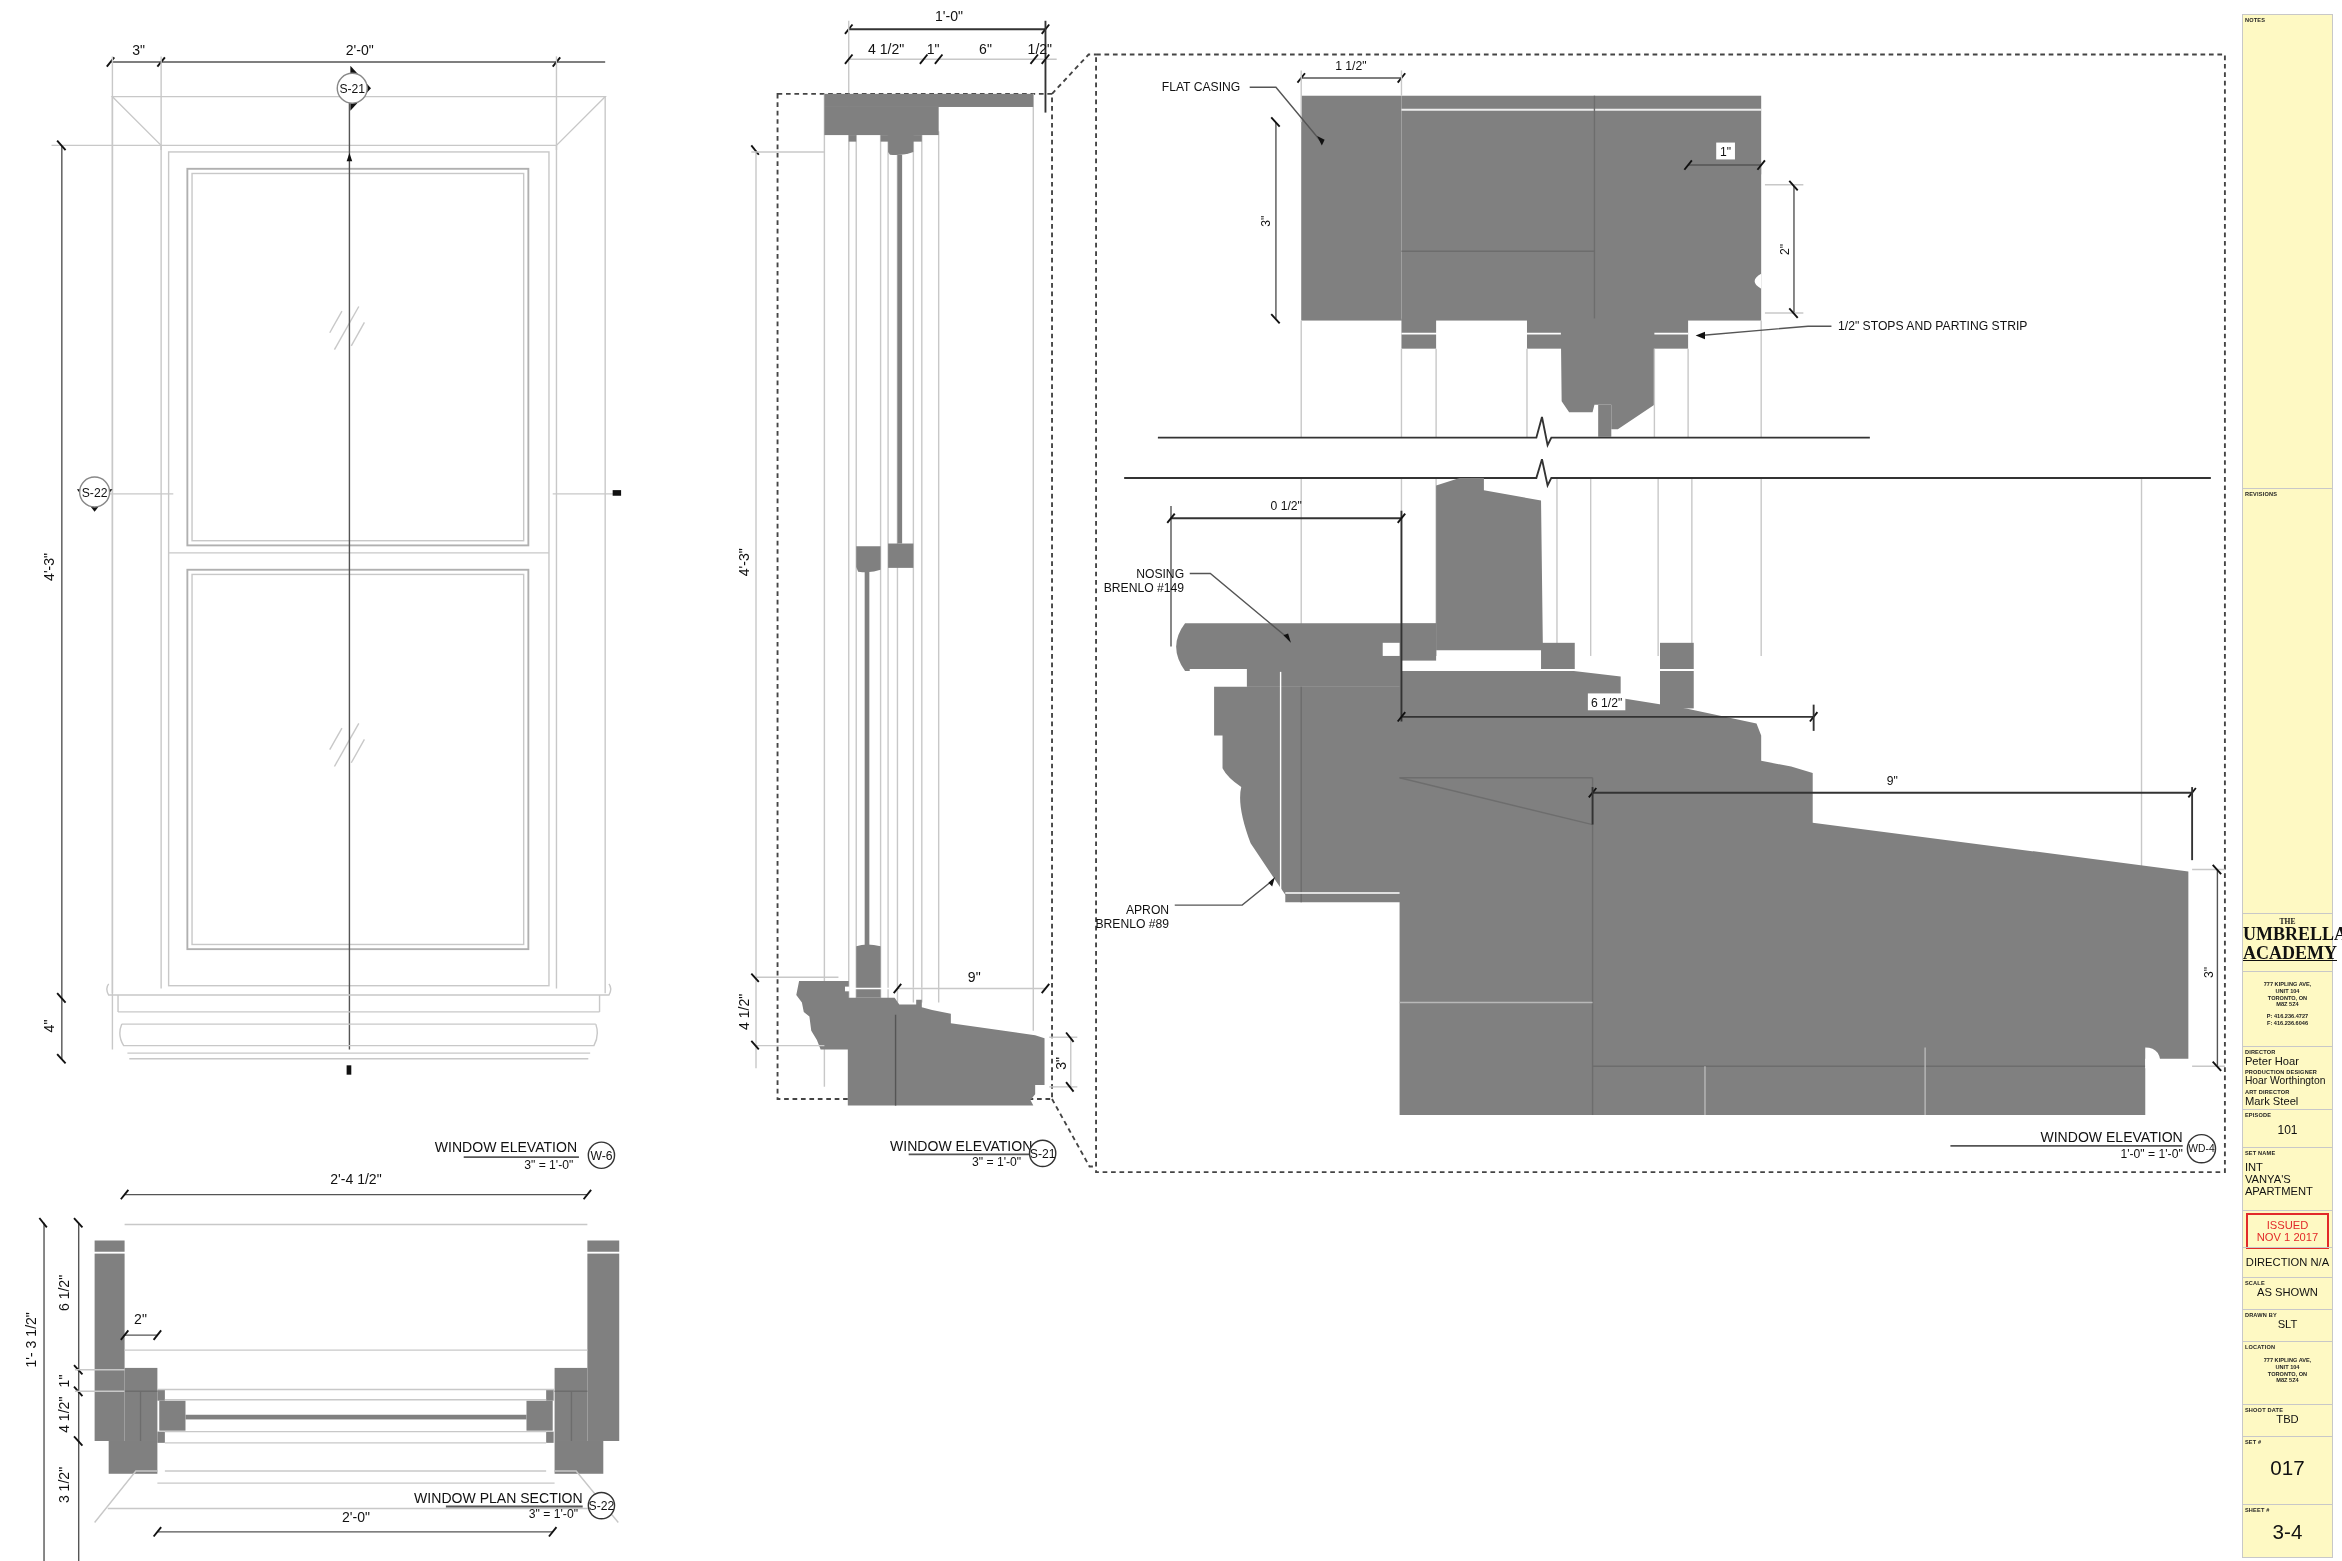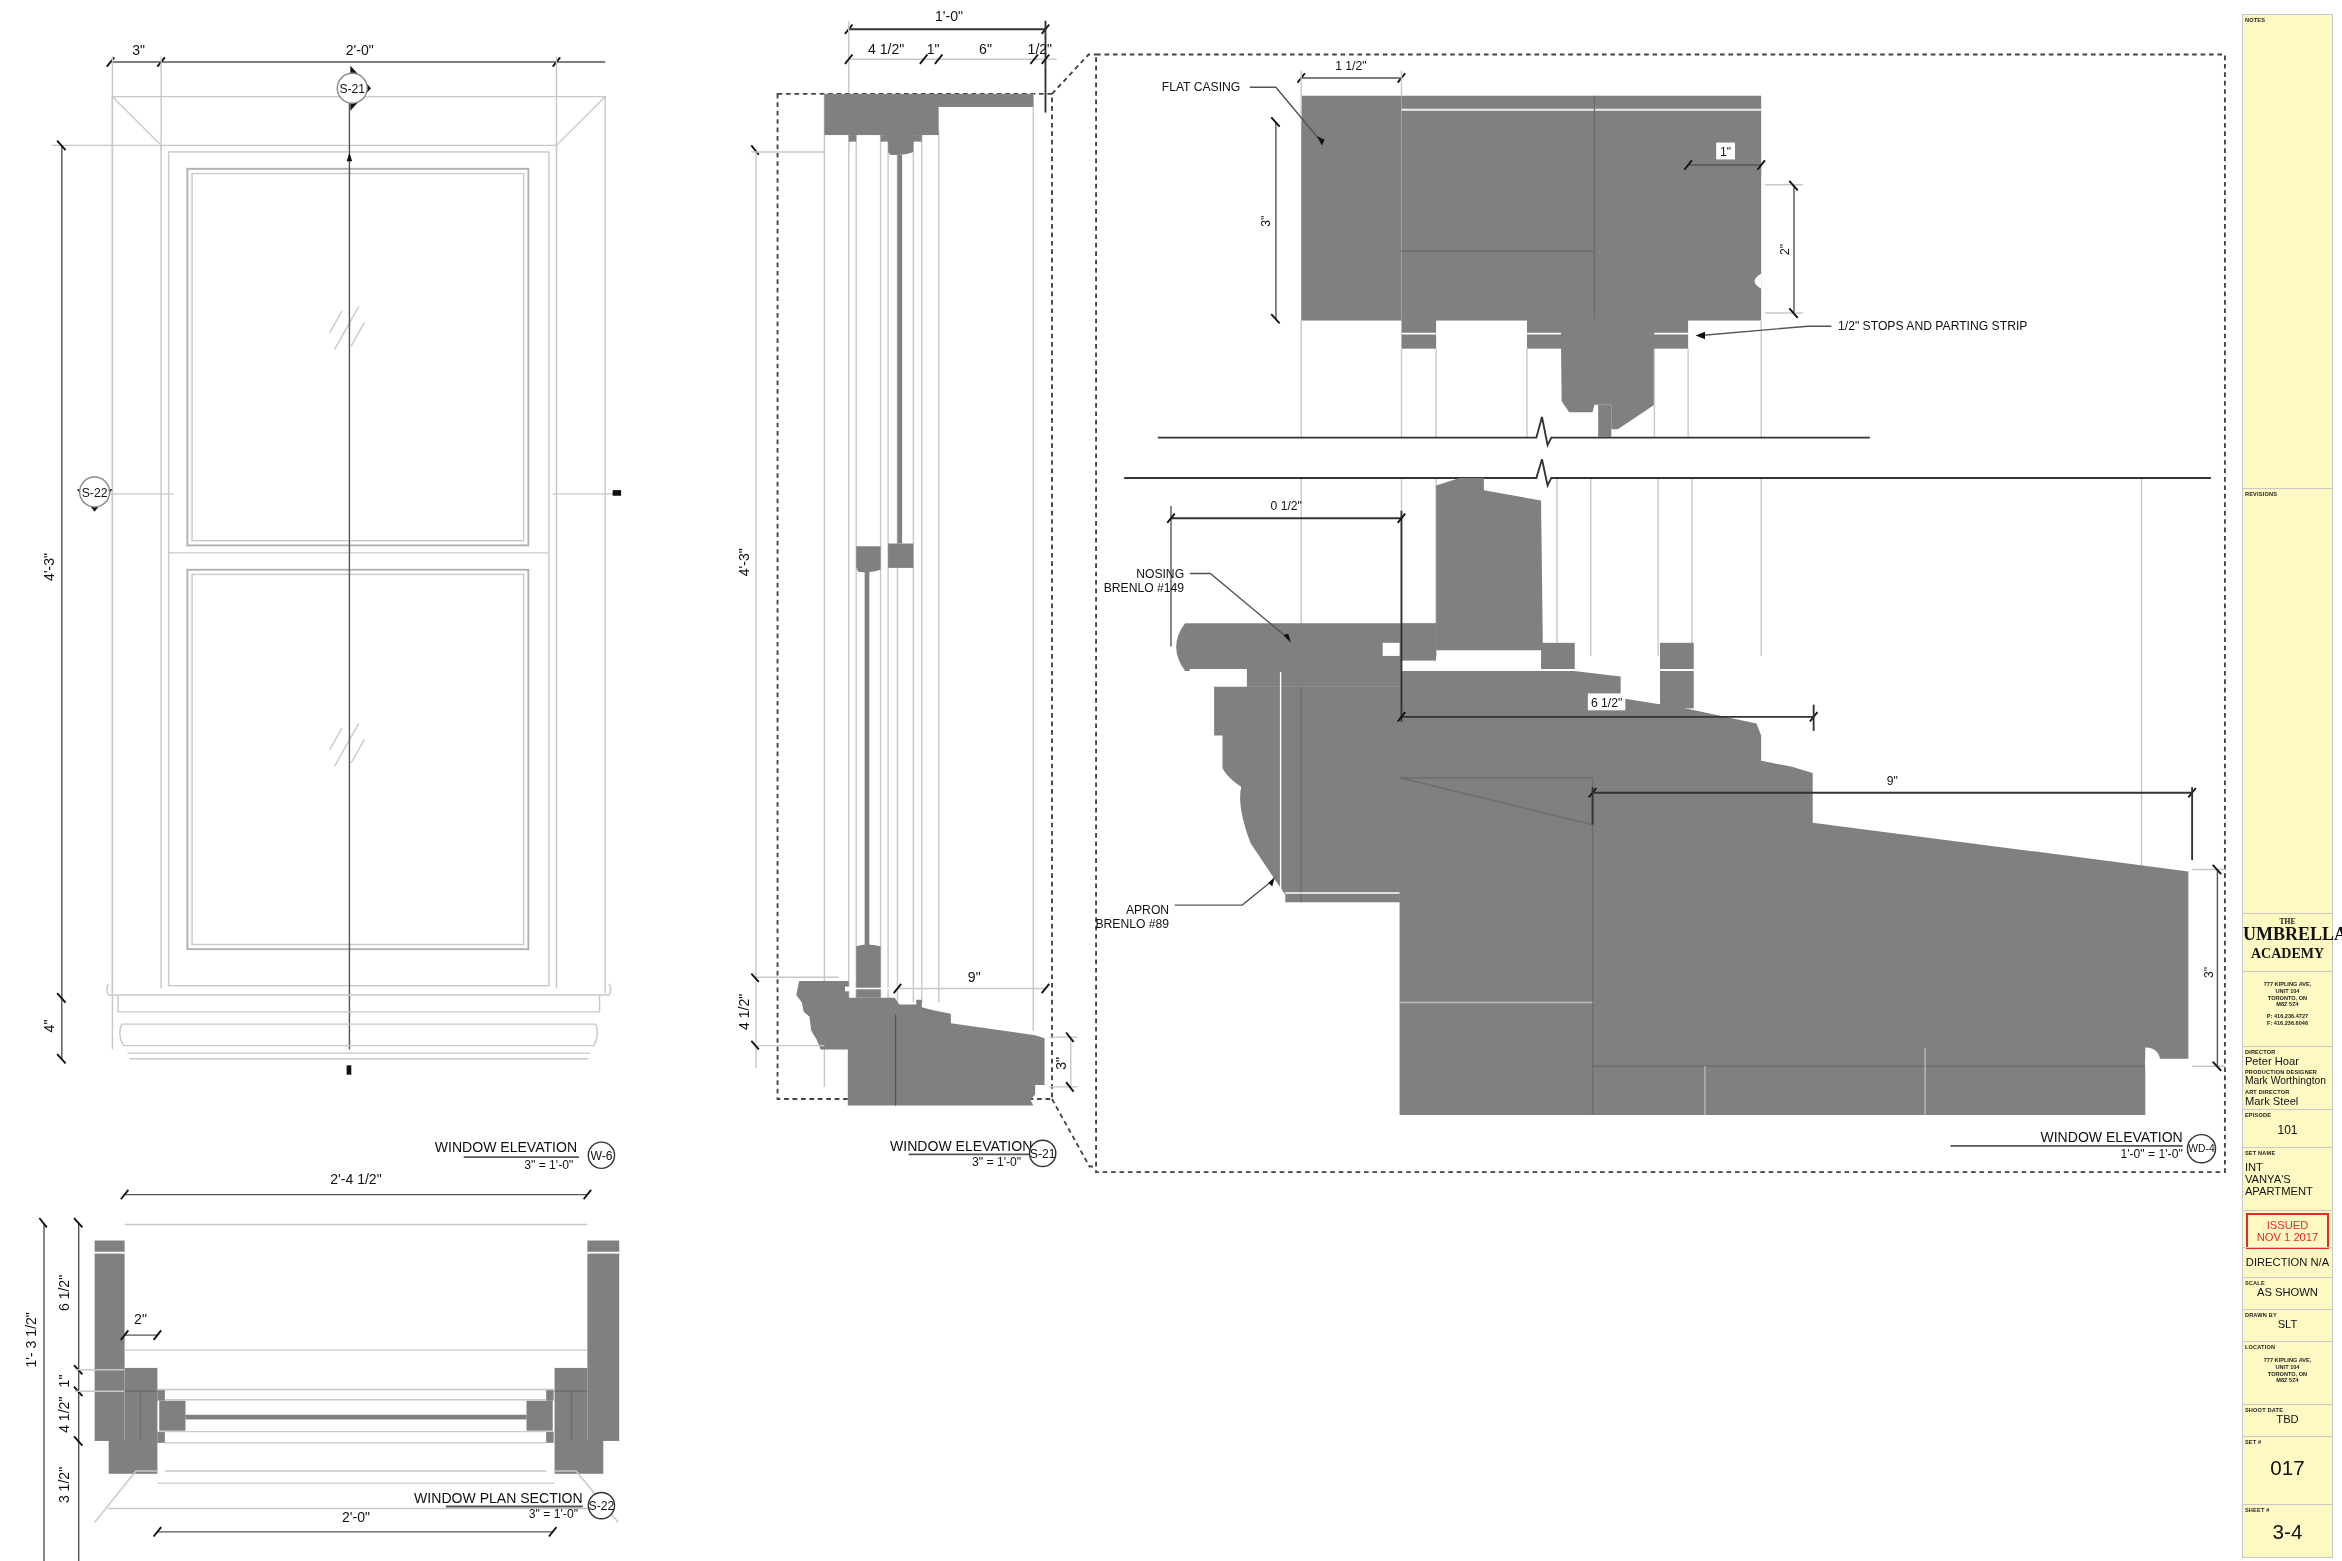--- a/index.html
+++ b/index.html
@@ -418,37 +418,37 @@
 <div class="tb">
   <div class="tb-cap">NOTES</div>
 
   <div class="tb-cell" style="top:473px;">
     <div class="tb-cap">REVISIONS</div>
   </div>
 
   <div class="tb-cell" style="top:898px; height:58px;">
     <div class="logo" style="font-size:7.5px; line-height:7.5px; margin-top:3.7px;">THE</div>
     <div class="logo" style="font-size:18px;">UMBRELLA</div>
-    <div class="logo" style="font-size:14px;">ACADEMY</div>
+    <div class="logo" style="font-size:18px;text-decoration:underline;">ACADEMY</div>
   </div>
 
   <div class="tb-cell" style="top:956px; height:75px; padding-top:9.4px;">
     <div class="tb-addr">777 KIPLING AVE,</div>
     <div class="tb-addr">UNIT 104</div>
     <div class="tb-addr">TORONTO, ON</div>
     <div class="tb-addr">M8Z 5Z4</div>
     <div class="tb-addr" style="margin-top:5.6px;">P: 416.236.4727</div>
     <div class="tb-addr">F: 416.236.6046</div>
   </div>
 
   <div class="tb-cell" style="top:1031px; height:64px;">
     <div class="tb-cap">DIRECTOR</div>
     <div class="tb-val">Peter Hoar</div>
     <div class="tb-cap">PRODUCTION DESIGNER</div>
-    <div class="tb-val" style="font-size:10.3px">Mark Worthington</div>
+    <div class="tb-val" style="font-size:10.3px">Hoar Worthington</div>
     <div class="tb-cap">ART DIRECTOR</div>
     <div class="tb-val">Mark Steel</div>
   </div>
 
   <div class="tb-cell" style="top:1094px; height:37px;">
     <div class="tb-cap">EPISODE</div>
     <div class="tb-val-c" style="margin-top:5.6px">101</div>
   </div>
 
   <div class="tb-cell" style="top:1132px; height:63px;">

